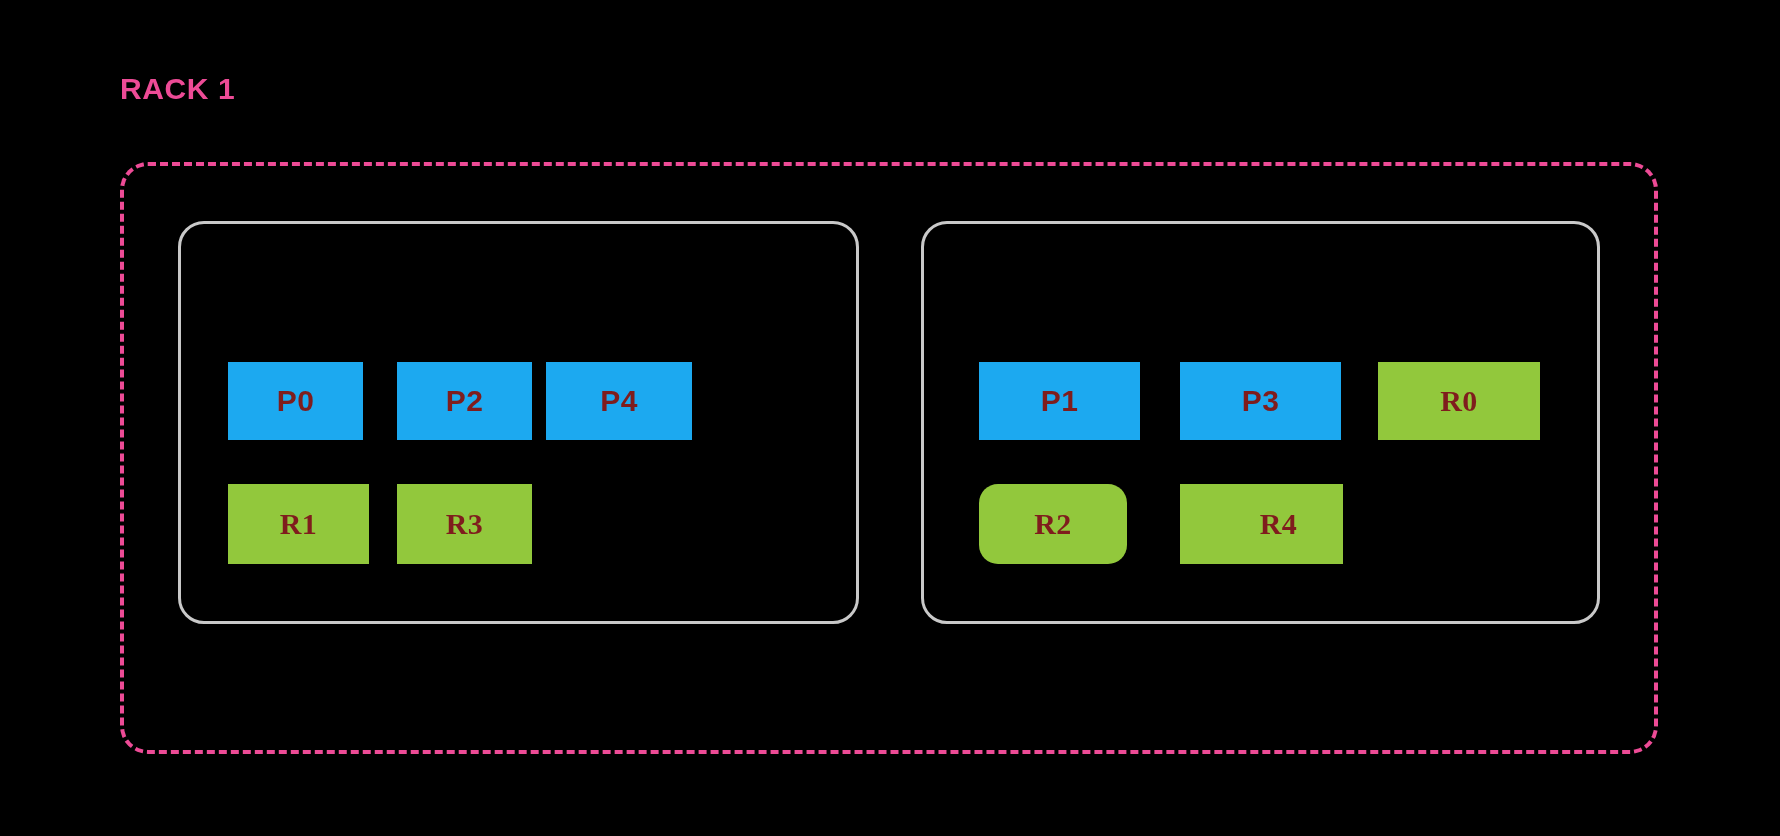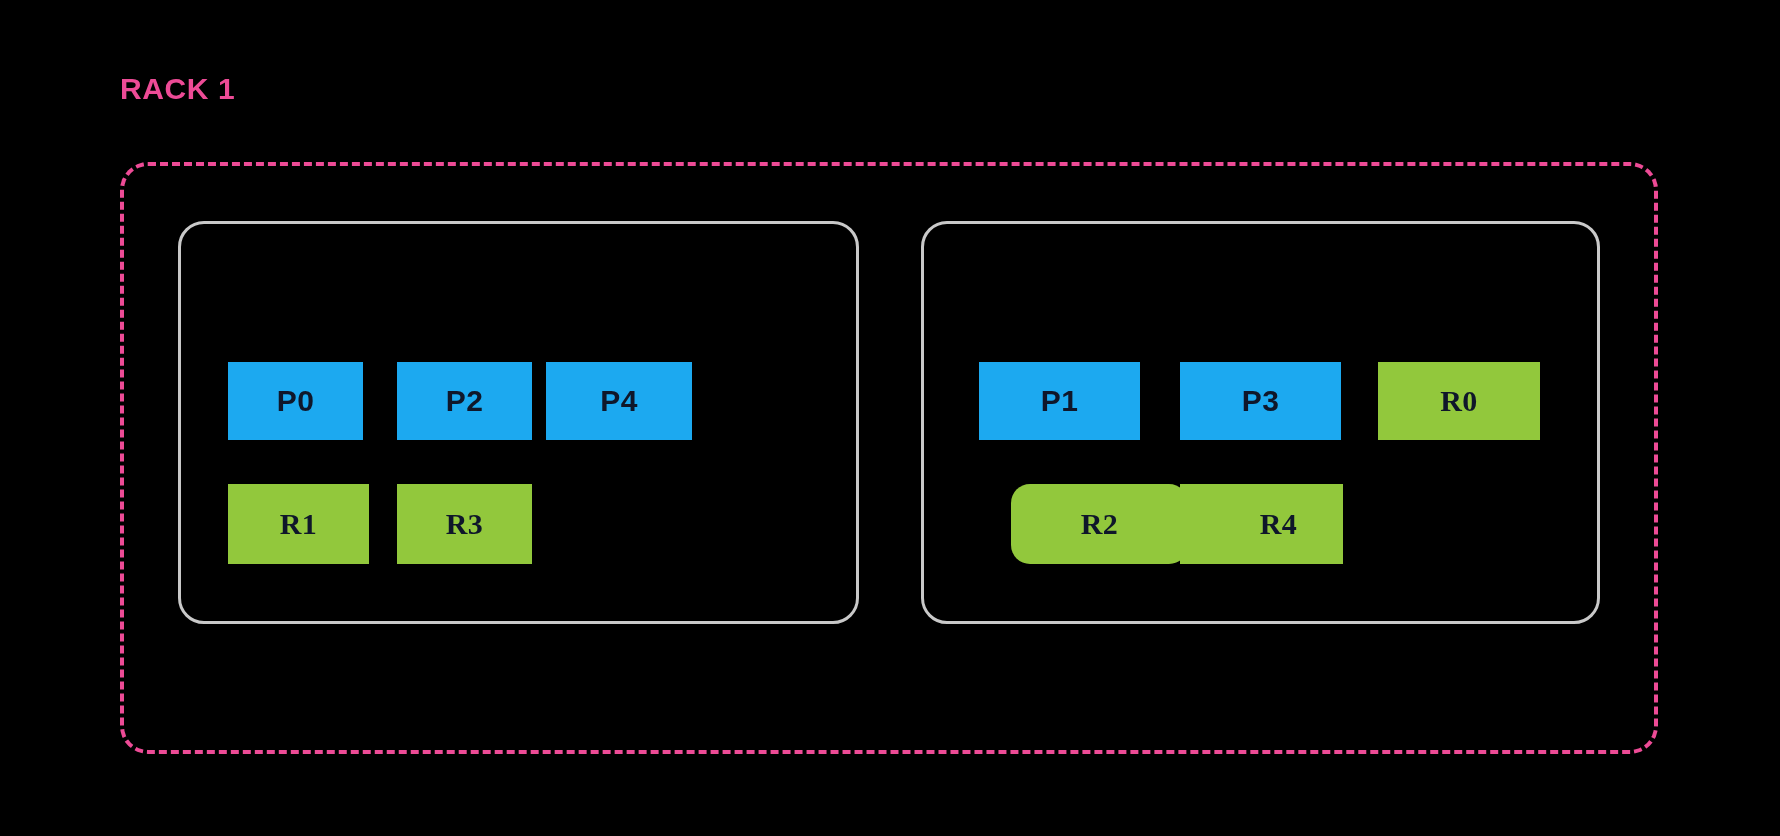--- a/index.html
+++ b/index.html
@@ -56,21 +56,21 @@
   #node-right { left: 921px; top: 221px; width: 679px; height: 403px; }
 
   
   .block {
     position: absolute;
     display: flex;
     align-items: center;
     justify-content: center;
     font-size: 30px;
     font-weight: bold;
-    color: #0f172a;
+    color: #7f1d1d;
     line-height: 1;
     letter-spacing: 0.3px;
     user-select: none;
   }
   .block.primary { background: #1CA9F0; }
   .block.replica { background: #92C83C; font-family: Liberation Serif, serif; }
 </style>
 </head>
 <body>
 
@@ -85,17 +85,17 @@
 
   <div id="blocks-layer">
       <div class="block primary" style="left: 228px; top: 362px; width: 135px; height: 78px;">P0</div>
       <div class="block primary" style="left: 397px; top: 362px; width: 135px; height: 78px;">P2</div>
       <div class="block primary" style="left: 546px; top: 362px; width: 146px; height: 78px;">P4</div>
       <div class="block replica" style="left: 228px; top: 484px; width: 141px; height: 80px;">R1</div>
       <div class="block replica" style="left: 397px; top: 484px; width: 135px; height: 80px;">R3</div>
       <div class="block primary" style="left: 979px; top: 362px; width: 161px; height: 78px;">P1</div>
       <div class="block primary" style="left: 1180px; top: 362px; width: 161px; height: 78px;">P3</div>
       <div class="block replica" style="left: 1378px; top: 362px; width: 162px; height: 78px;">R0</div>
-      <div class="block replica" style="left: 1011px; top: 484px; width: 177px; height: 80px; border-radius: 19px;">R2</div>
+      <div class="block replica" style="left: 979px; top: 484px; width: 148px; height: 80px; border-radius: 19px;">R2</div>
       <div class="block replica" style="left: 1180px; top: 484px; width: 129px; height: 80px; padding-left: 34px;">R4</div>
     </div>
 
 </div>
 
 </body></html>

